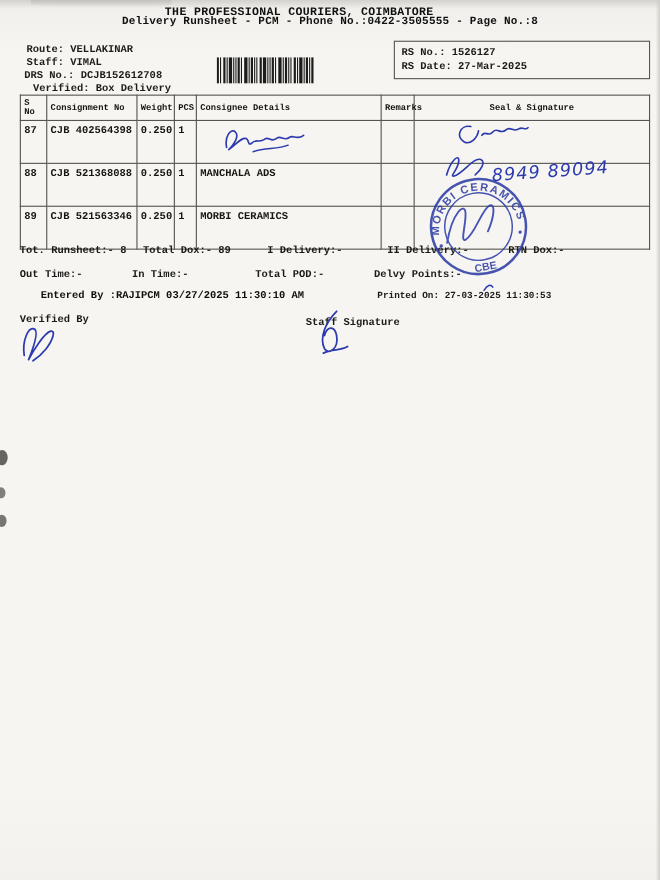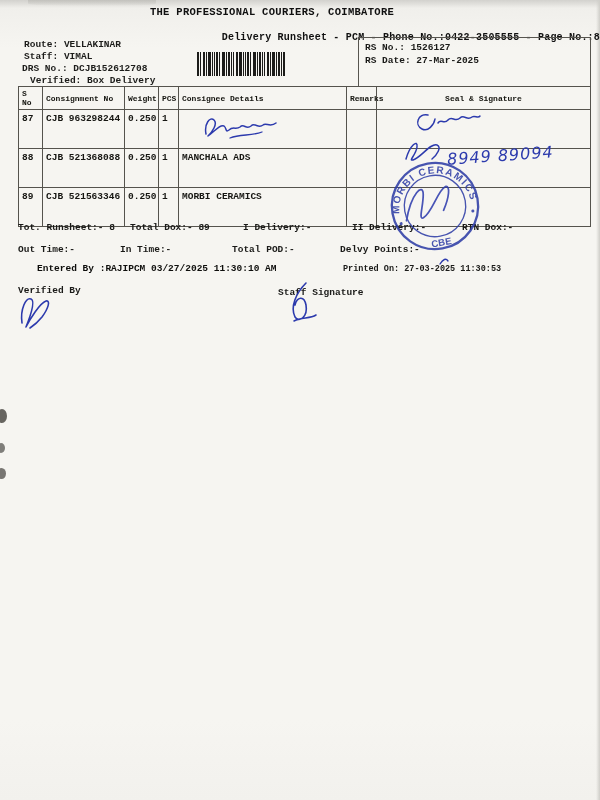--- a/index.html
+++ b/index.html
@@ -20,30 +20,30 @@
   .right-shade { right:0; top:0; width:4px; height:800px;
     background:linear-gradient(to left,#cfcec9, rgba(246,245,241,0)); }
   .edge-blob { left:-3px; background:#4d4b47; border-radius:50%; }
   .eb1 { top:409px; width:10px; height:14px; opacity:.85; }
   .eb2 { top:443px; width:8px; height:10px; opacity:.7; }
   .eb3 { top:468px; width:9px; height:11px; opacity:.75; }
 
   
   .doc-title { left:0; top:6px; width:544px; text-align:center;
     font-size:10.5px; font-weight:bold; letter-spacing:.3px; color:#101010; }
-  .doc-subtitle { left:0; top:32px; width:600px; text-align:right;
+  .doc-subtitle { left:0; top:15px; width:600px; text-align:center;
     font-size:10px; font-weight:bold; letter-spacing:.2px; color:#101010; }
 
   .info { font-size:9.5px; font-weight:bold; color:#1c1c1a; white-space:pre; }
   .i-route { left:24px; top:39px; }
   .i-staff { left:24px; top:51px; }
   .i-drs   { left:22px; top:63px; }
   .i-veh   { left:30px; top:75px; }
 
-  .rs-box { left:358px; top:37px; width:233px; height:50px;
+  .rs-box { left:358px; top:37px; width:233px; height:35px;
     border:1px solid #57554f; padding:3px 6px; }
   .rs-box div { font-size:9.5px; font-weight:bold; line-height:13px; white-space:pre; }
 
   .barcode { left:197px; top:52px; }
 
   
   .rtable { position:absolute; left:18px; top:86px; width:572px;
     border-collapse:collapse; table-layout:fixed;padding-left:12px; }
   .rtable th, .rtable td { border:1px solid #55534d; }
   .rtable th { font-size:8px; font-weight:bold; text-align:left;
@@ -155,21 +155,21 @@
         <th>Weight</th>
         <th>PCS</th>
         <th>Consignee Details</th>
         <th>Remarks</th>
         <th class="center">Seal &amp; Signature</th>
       </tr>
     </thead>
     <tbody>
       <tr>
         <td>87</td>
-        <td>CJB 963298244</td>
+        <td>CJB 402564398</td>
         <td>0.250</td>
         <td>1</td>
         <td></td>
         <td></td>
         <td></td>
       </tr>
       <tr>
         <td>88</td>
         <td>CJB 521368088</td>
         <td>0.250</td>

